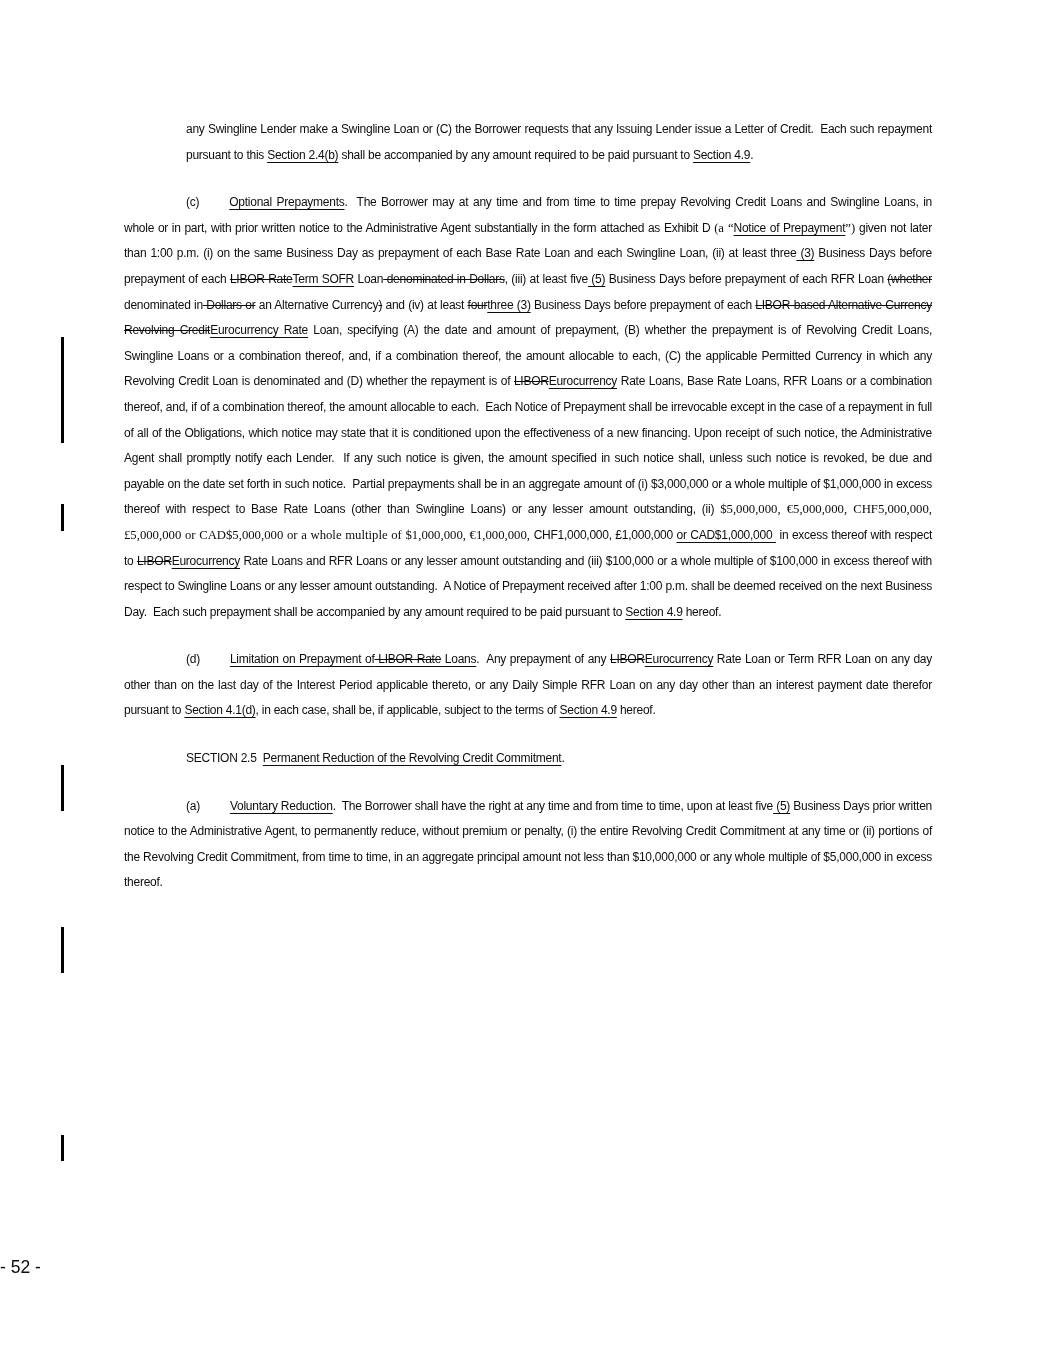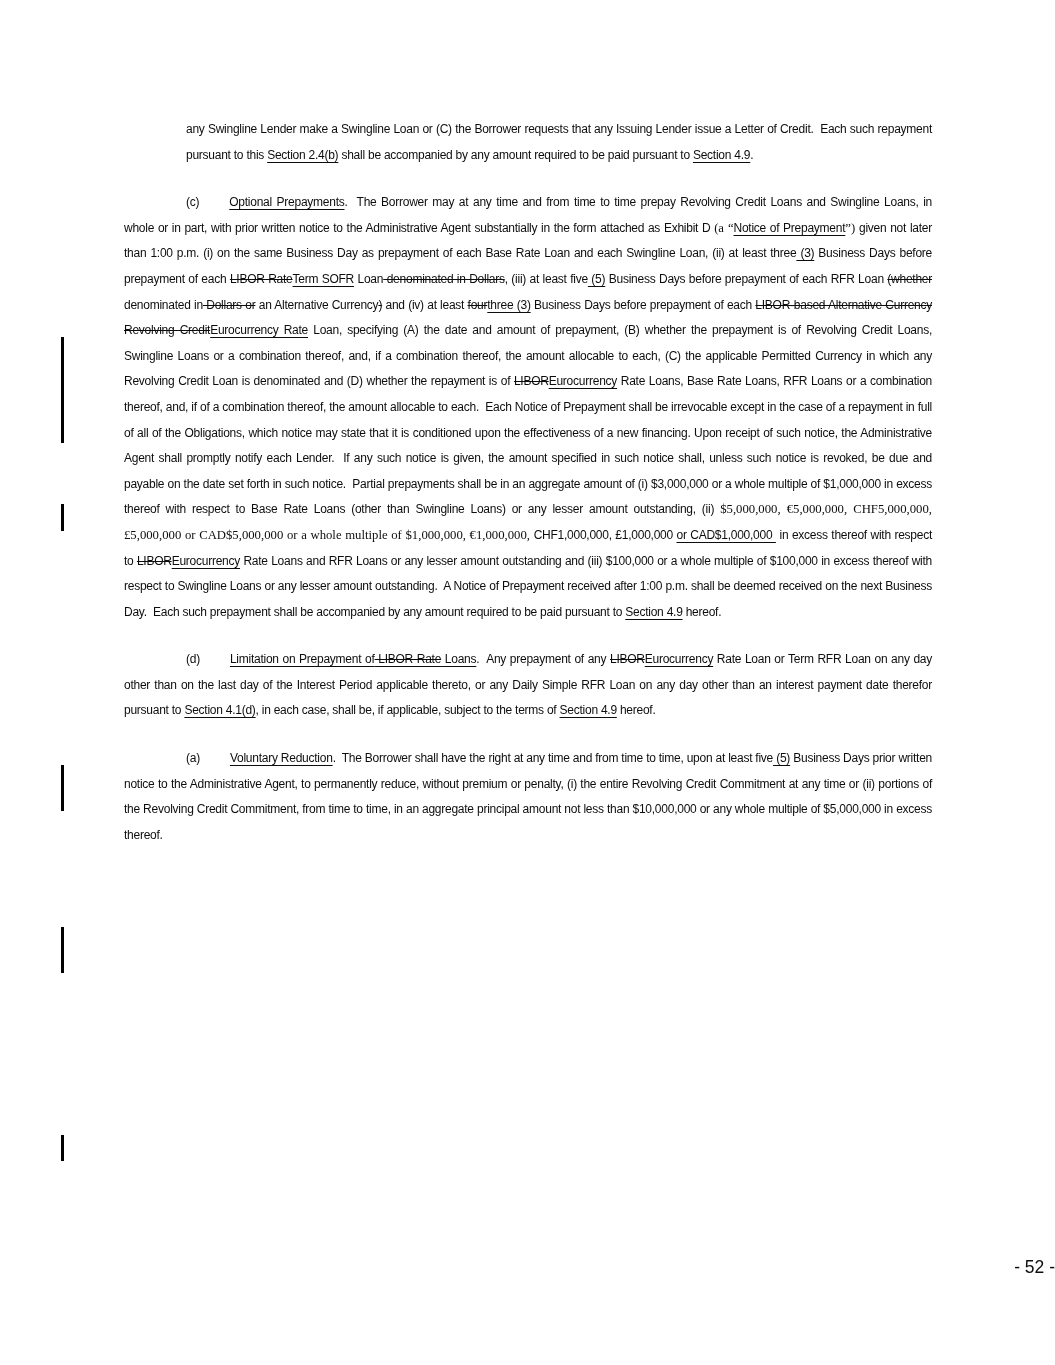--- a/index.html
+++ b/index.html
@@ -36,21 +36,21 @@
   .change-bar {
     position:absolute;
     left:61px;
     width:3px;
     background:#000;
   }
   .footer {
     position:absolute;
     left:0; top:1255px;
     width:1055px;
-    text-align:right;
+    text-align:left;
     font-size:17.5px;
     line-height:25.6px;
     color:#0d0d0d;
   }
 </style>
 </head>
 <body>
 
 <div class="page">
 
@@ -62,19 +62,20 @@
       <div class="change-bar" style="top: 1135px; height: 26px; background: rgb(0, 0, 0);"></div>
     </div>
 
   <div class="content">
     <p class="para block-indent"><span>any Swingline Lender make a Swingline Loan or (C) the Borrower requests that any Issuing Lender issue a Letter of Credit.&nbsp; Each such repayment pursuant to this </span><span class="u">Section 2.4(b)</span><span> shall be accompanied by any amount required to be paid pursuant to </span><span class="u">Section 4.9</span><span>.</span></p>
 
     <p class="para first-indent"><span>(c)</span><span class="tab"></span><span class="u">Optional Prepayments</span><span>.&nbsp; The Borrower may at any time and from time to time prepay Revolving Credit Loans and Swingline Loans, in whole or in part, with prior written notice to the Administrative Agent substantially in the form attached as Exhibit D </span><span class="sf">(a “</span><span class="u">Notice of Prepayment</span><span class="sf">”)</span><span> given not later than 1:00 p.m. (i) on the same Business Day as prepayment of each Base Rate Loan and each Swingline Loan, (ii) at least three</span><span class="u"> (3)</span><span> Business Days before prepayment of each </span><span class="s">LIBOR Rate</span><span class="u">Term SOFR</span><span> Loan</span><span class="s"> denominated in Dollars</span><span>, (iii) at least five</span><span class="u"> (5)</span><span> Business Days before prepayment of each RFR Loan </span><span class="s">(whether</span><span> denominated in</span><span class="s"> Dollars or</span><span> an Alternative Currency</span><span class="s">)</span><span> and (iv) at least </span><span class="s">four</span><span class="u">three (3)</span><span> Business Days before prepayment of each </span><span class="s">LIBOR-based Alternative Currency Revolving Credit</span><span class="u">Eurocurrency Rate</span><span> Loan, specifying (A) the date and amount of prepayment, (B) whether the prepayment is of Revolving Credit Loans, Swingline Loans or a combination thereof, and, if a combination thereof, the amount allocable to each, (C) the applicable Permitted Currency in which any Revolving Credit Loan is denominated and (D) whether the repayment is of </span><span class="s">LIBOR</span><span class="u">Eurocurrency</span><span> Rate Loans, Base Rate Loans, RFR Loans or a combination thereof, and, if of a combination thereof, the amount allocable to each.&nbsp; Each Notice of Prepayment shall be irrevocable except in the case of a repayment in full of all of the Obligations, which notice may state that it is conditioned upon the effectiveness of a new financing. Upon receipt of such notice, the Administrative Agent shall promptly notify each Lender.&nbsp; If any such notice is given, the amount specified in such notice shall, unless such notice is revoked, be due and payable on the date set forth in such notice.&nbsp; Partial prepayments shall be in an aggregate amount of (i) $3,000,000 or a whole multiple of $1,000,000 in excess thereof with respect to Base Rate Loans (other than Swingline Loans) or any lesser amount outstanding, (ii) </span><span class="sf">$5,000,000, €5,000,000, CHF5,000,000, £5,000,000 or CAD$5,000,000 or a whole multiple of $1,000,000, €1,000,000, </span><span>CHF1,000,000, £1,000,000 </span><span class="u">or CAD$1,000,000&nbsp;</span><span> in excess thereof with respect to </span><span class="s">LIBOR</span><span class="u">Eurocurrency</span><span> Rate Loans and RFR Loans or any lesser amount outstanding and (iii) $100,000 or a whole multiple of $100,000 in excess thereof with respect to Swingline Loans or any lesser amount outstanding.&nbsp; A Notice of Prepayment received after 1:00 p.m. shall be deemed received on the next Business Day.&nbsp; Each such prepayment shall be accompanied by any amount required to be paid pursuant to </span><span class="u">Section 4.9</span><span> hereof.</span></p>
 
     <p class="para first-indent"><span>(d)</span><span class="tab"></span><span class="u">Limitation on Prepayment of</span><span class="su"> LIBOR Rate</span><span class="u"> Loans</span><span>.&nbsp; Any prepayment of any </span><span class="s">LIBOR</span><span class="u">Eurocurrency</span><span> Rate Loan or Term RFR Loan on any day other than on the last day of the Interest Period applicable thereto, or any Daily Simple RFR Loan on any day other than an interest payment date therefor pursuant to </span><span class="u">Section 4.1(d)</span><span>, in each case, shall be, if applicable, subject to the terms of </span><span class="u">Section 4.9</span><span> hereof.</span></p>
 
+    <p class="para first-indent"><span>SECTION 2.5&nbsp; </span><span class="u">Permanent Reduction of the Revolving Credit Commitment</span><span>.</span></p>
 
     <p class="para first-indent"><span>(a)</span><span class="tab"></span><span class="u">Voluntary Reduction</span><span>.&nbsp; The Borrower shall have the right at any time and from time to time, upon at least five</span><span class="u"> (5)</span><span> Business Days prior written notice to the Administrative Agent, to permanently reduce, without premium or penalty, (i) the entire Revolving Credit Commitment at any time or (ii) portions of the Revolving Credit Commitment, from time to time, in an aggregate principal amount not less than $10,000,000 or any whole multiple of $5,000,000 in excess thereof.</span></p>
   </div>
 
   <div class="footer">- 52 -</div>
 
 </div>
 
 </body></html>

